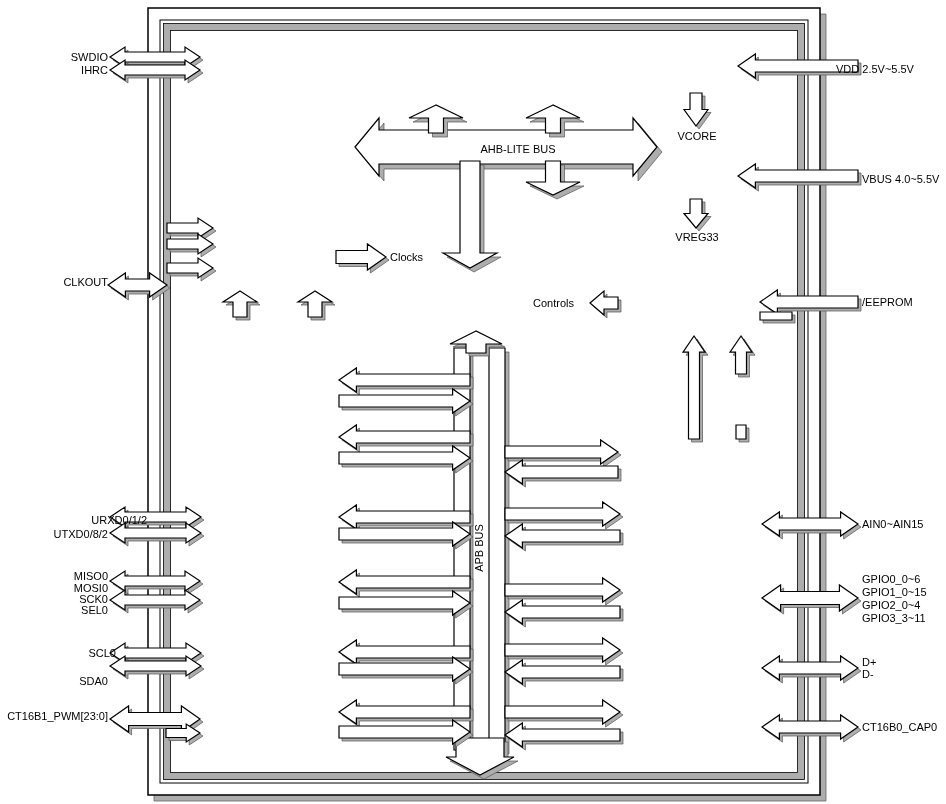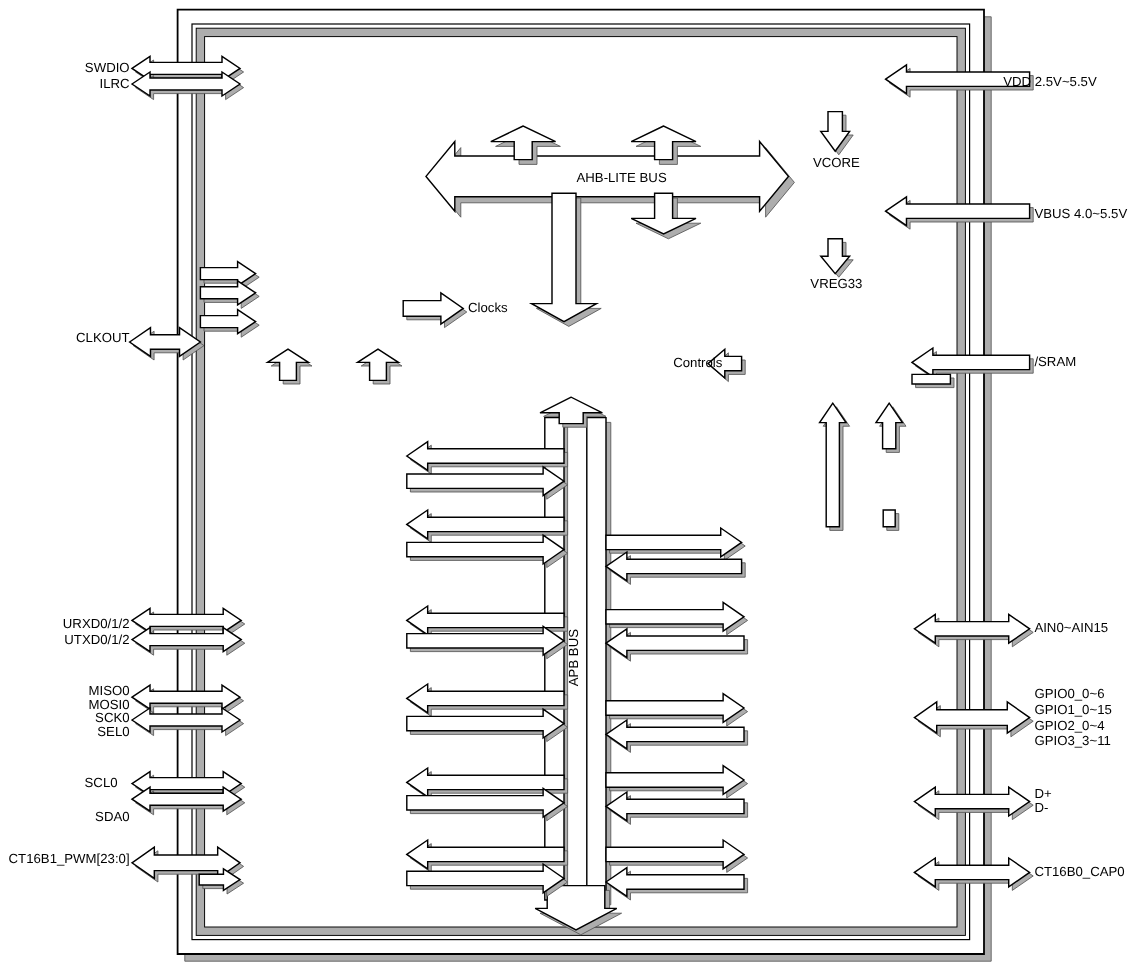--- a/index.html
+++ b/index.html
@@ -187,40 +187,40 @@
       <polygon points="762,598 780.6,585 780.6,591.5 839.4,591.5 839.4,585 858,598 839.4,611 839.4,604.5 780.6,604.5 780.6,611" fill="#fff" stroke="#000000" stroke-width="1.2" stroke-linejoin="miter"></polygon>
       <polygon points="765,671 782.4,659 782.4,665 843.6,665 843.6,659 861,671 843.6,683 843.6,677 782.4,677 782.4,683" fill="#adadad" stroke="#555" stroke-width="0.7" stroke-linejoin="miter"></polygon>
       <polygon points="762,668 779.4,656 779.4,662 840.6,662 840.6,656 858,668 840.6,680 840.6,674 779.4,674 779.4,680" fill="#fff" stroke="#000000" stroke-width="1.2" stroke-linejoin="miter"></polygon>
       <polygon points="765,730 782.4,718 782.4,724 843.6,724 843.6,718 861,730 843.6,742 843.6,736 782.4,736 782.4,742" fill="#adadad" stroke="#555" stroke-width="0.7" stroke-linejoin="miter"></polygon>
       <polygon points="762,727 779.4,715 779.4,721 840.6,721 840.6,715 858,727 840.6,739 840.6,733 779.4,733 779.4,739" fill="#fff" stroke="#000000" stroke-width="1.2" stroke-linejoin="miter"></polygon>
     </svg>
 
   <div class="lbl c" style="left:518px;top:149px">AHB-LITE BUS</div>
   <div class="lbl rot" style="left:479px;top:548px">APB BUS</div>
   <div class="lbl" style="left:390px;top:257px">Clocks</div>
-  <div class="lbl r" style="right:344px;top:303px">Controls</div>
+  <div class="lbl r" style="right:372px;top:303px">Controls</div>
   <div class="lbl c" style="left:697px;top:136px">VCORE</div>
   <div class="lbl c" style="left:697px;top:237px">VREG33</div>
 
   <div class="lbl r" style="right:838px;top:57px">SWDIO</div>
-  <div class="lbl r" style="right:838px;top:70px">ILRC</div>
+  <div class="lbl r" style="right:838px;top:70px">IHRC</div>
   <div class="lbl r" style="right:838px;top:282px">CLKOUT</div>
-  <div class="lbl r" style="right:838px;top:520px">URXD0/1/2</div>
-  <div class="lbl r" style="right:838px;top:534px">UTXD0/1/2</div>
+  <div class="lbl r" style="right:799px;top:520px">URXD0/1/2</div>
+  <div class="lbl r" style="right:838px;top:534px">UTXD0/8/2</div>
   <div class="lbl r" style="right:838px;top:576px">MISO0</div>
   <div class="lbl r" style="right:838px;top:588px">MOSI0</div>
   <div class="lbl r" style="right:838px;top:599px">SCK0</div>
   <div class="lbl r" style="right:838px;top:610px">SEL0</div>
-  <div class="lbl r" style="right:848px;top:653px">SCL0</div>
+  <div class="lbl r" style="right:830px;top:653px">SCL0</div>
   <div class="lbl r" style="right:838px;top:681px">SDA0</div>
   <div class="lbl r" style="right:838px;top:716px">CT16B1_PWM[23:0]</div>
 
   <div class="lbl" style="left:836px;top:69px">VDD 2.5V~5.5V</div>
   <div class="lbl" style="left:862px;top:179px">VBUS 4.0~5.5V</div>
-  <div class="lbl" style="left:862px;top:302px">/SRAM</div>
+  <div class="lbl" style="left:862px;top:302px">/EEPROM</div>
   <div class="lbl" style="left:862px;top:524px">AIN0~AIN15</div>
   <div class="lbl" style="left:862px;top:579px">GPIO0_0~6</div>
   <div class="lbl" style="left:862px;top:592px">GPIO1_0~15</div>
   <div class="lbl" style="left:862px;top:605px">GPIO2_0~4</div>
   <div class="lbl" style="left:862px;top:618px">GPIO3_3~11</div>
   <div class="lbl" style="left:862px;top:662px">D+</div>
   <div class="lbl" style="left:862px;top:674px">D-</div>
   <div class="lbl" style="left:862px;top:727px">CT16B0_CAP0</div>
 </div>
 

